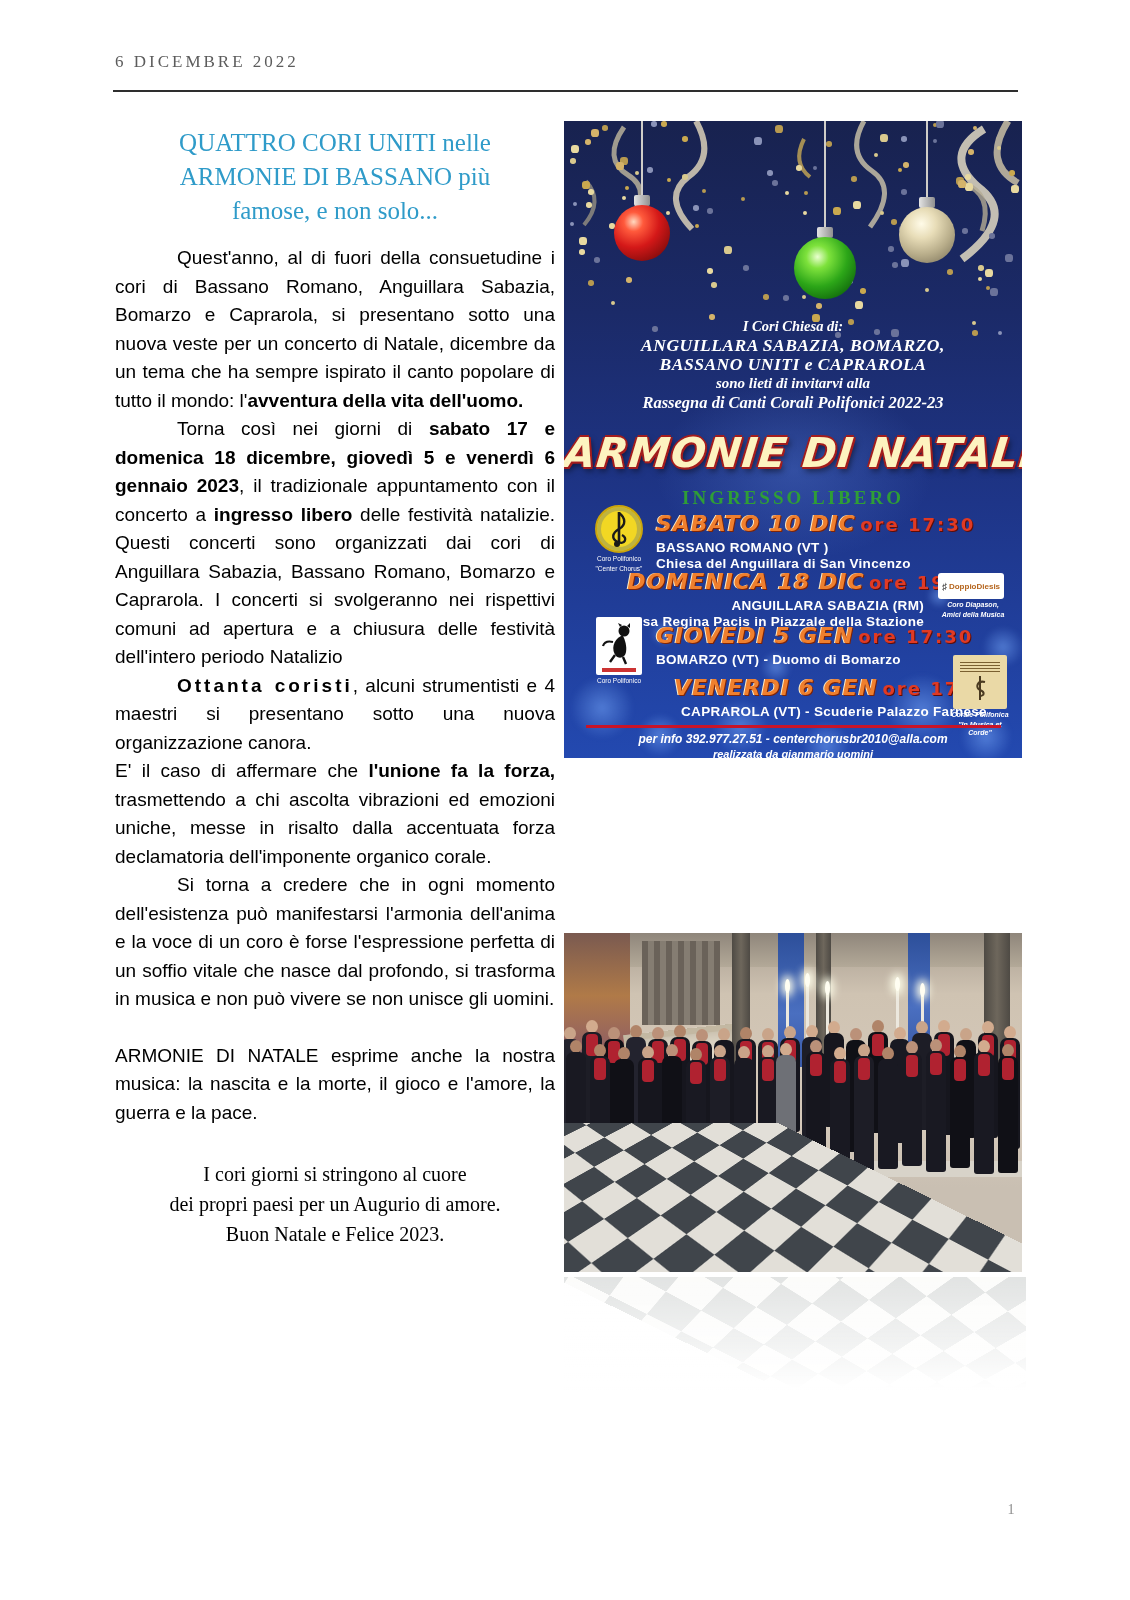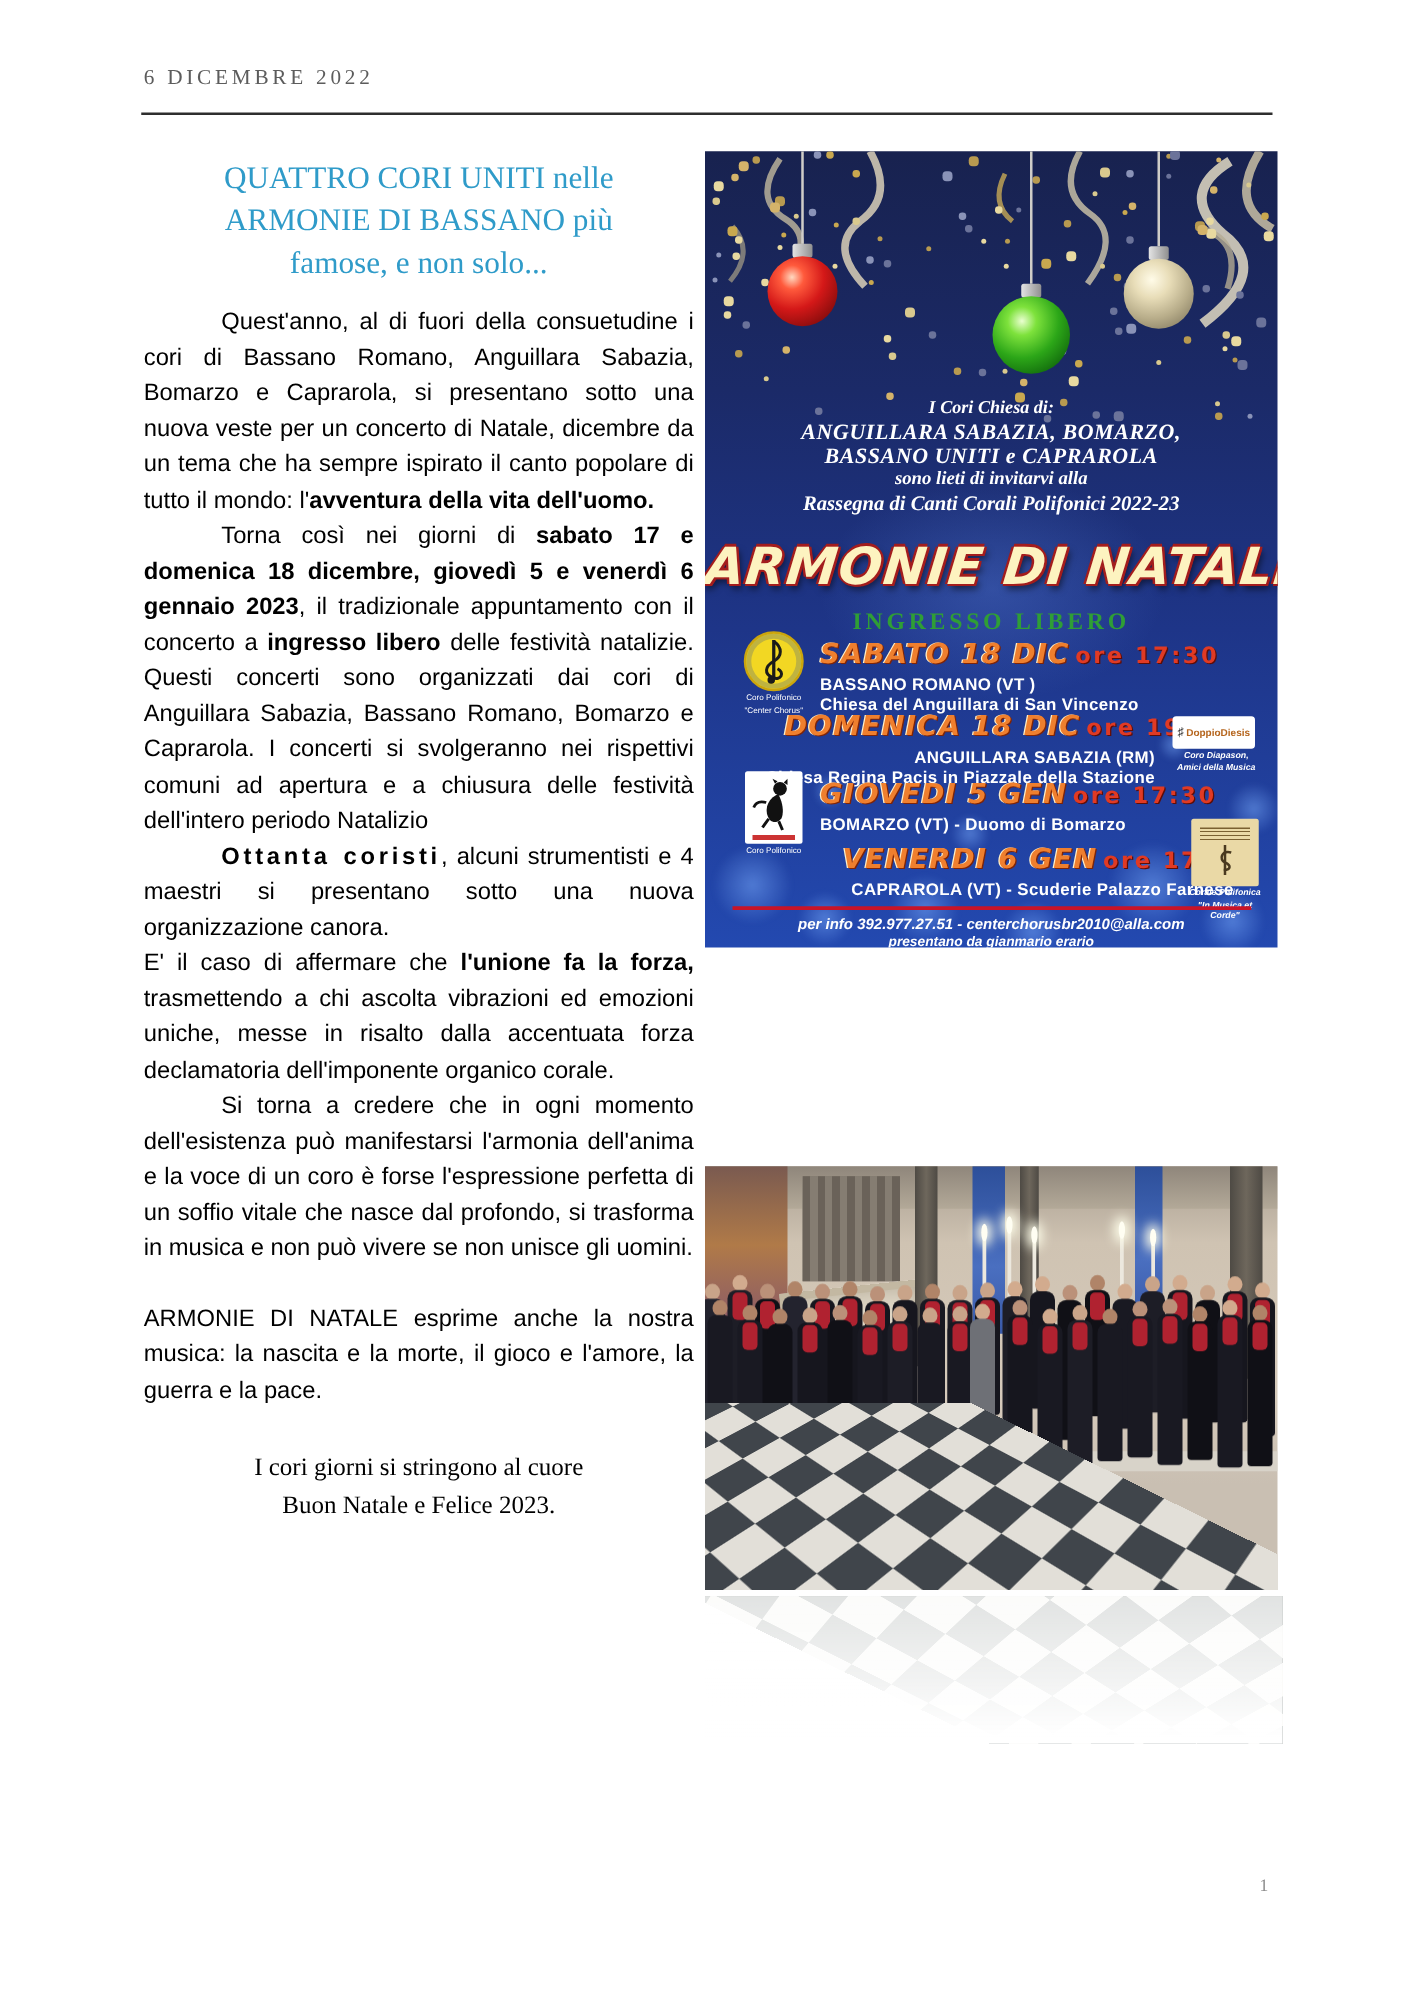--- a/index.html
+++ b/index.html
@@ -157,20 +157,21 @@
 
   <div class="article-body">
     <p class="ind"><span>Quest'anno, al di fuori della consuetudine i cori di Bassano Romano, Anguillara Sabazia, Bomarzo e Caprarola, si presentano sotto una nuova veste per un concerto di Natale, dicembre da un tema che ha sempre ispirato il canto popolare di tutto il mondo: l'</span><span style="font-weight: bold;">avventura della vita dell'uomo.</span></p>
     <p class="ind"><span>Torna così nei giorni di </span><span style="font-weight: bold;">sabato 17 e domenica 18 dicembre, giovedì 5 e venerdì 6 gennaio 2023</span><span>, il tradizionale appuntamento con il concerto a </span><span style="font-weight: bold;">ingresso libero</span><span> delle festività natalizie. Questi concerti sono organizzati dai cori di Anguillara Sabazia, Bassano Romano, Bomarzo e Caprarola. I concerti si svolgeranno nei rispettivi comuni ad apertura e a chiusura delle festività dell'intero periodo Natalizio</span></p>
     <p class="ind"><span style="font-weight: bold; letter-spacing: 3px;">Ottanta coristi</span><span>, alcuni strumentisti e 4 maestri si presentano sotto una nuova organizzazione canora.</span></p>
     <p><span>E' il caso di affermare che </span><span style="font-weight: bold;">l'unione fa la forza,</span><span> trasmettendo a chi ascolta vibrazioni ed emozioni uniche, messe in risalto dalla accentuata forza declamatoria dell'imponente organico corale.</span></p>
     <p class="ind"><span>Si torna a credere che in ogni momento dell'esistenza può manifestarsi l'armonia dell'anima e la voce di un coro è forse l'espressione perfetta di un soffio vitale che nasce dal profondo, si trasforma in musica e non può vivere se non unisce gli uomini.</span></p>
     <p class="gap"><span>ARMONIE DI NATALE esprime anche la nostra musica: la nascita e la morte, il gioco e l'amore, la guerra e la pace.</span></p>
     <div class="closing">
       <div>I cori giorni si stringono al cuore</div>
+      <div>dei propri paesi per un Augurio di amore.</div>
       <div>Buon Natale e Felice 2023.</div>
     </div>
   </div>
 
   <div class="poster">
     <div class="glow"></div>
 
     <div class="bokeh" style="left:6px;top:555px;width:64px;height:64px"></div>
     <div class="bokeh" style="left:74px;top:592px;width:44px;height:44px"></div>
     <div class="bokeh" style="left:148px;top:578px;width:56px;height:56px"></div>
@@ -210,21 +211,21 @@
       <div>BASSANO UNITI e CAPRAROLA</div>
       <div>sono lieti di invitarvi alla</div>
       <div>Rassegna di Canti Corali Polifonici 2022-23</div>
     </div>
 
     <div class="poster-title">ARMONIE DI NATALE</div>
     <div class="free-entry">INGRESSO LIBERO</div>
 
     <div class="ev ev1">
       <div class="day-wrap">
-        <span class="day">SABATO 18 DIC</span>
+        <span class="day">SABATO 10 DIC</span>
         <span class="time">ore 17:30</span>
       </div>
       <div class="ev-line">BASSANO ROMANO (VT )</div>
       <div class="ev-line">Chiesa del Anguillara di San Vincenzo</div>
     </div>
 
     <div class="ev ev2">
       <div class="day-wrap">
         <span class="day">DOMENICA 18 DIC</span>
         <span class="time">ore 19:00</span>
@@ -291,21 +292,21 @@
           <path d="M11 2 L11 26" stroke="#4a3a20" stroke-width="2"></path>
           <path d="M16 8 C8 6 6 14 11 16 C16 18 16 22 10 22" stroke="#4a3a20" stroke-width="2" fill="none"></path>
         </svg>
       </div>
       <div class="logo-caption i">Corale Polifonica</div>
       <div class="logo-caption i">"In Musica et Corde"</div>
     </div>
 
     <div class="poster-redline"></div>
     <div class="poster-info l1">per info 392.977.27.51 - centerchorusbr2010@alla.com</div>
-    <div class="poster-info l2">presentano da gianmario erario</div>
+    <div class="poster-info l2">realizzata da gianmario uomini</div>
   </div>
 
   <div class="photo">
     <div class="arch"></div>
     <div class="fresco"></div>
     <div class="organ"></div>
     <div class="relief"></div>
     <div class="column" style="left:168px;width:18px;height:160px"></div>
     <div class="column" style="left:252px;width:15px;height:150px"></div>
     <div class="column" style="left:420px;width:26px;height:170px"></div>

